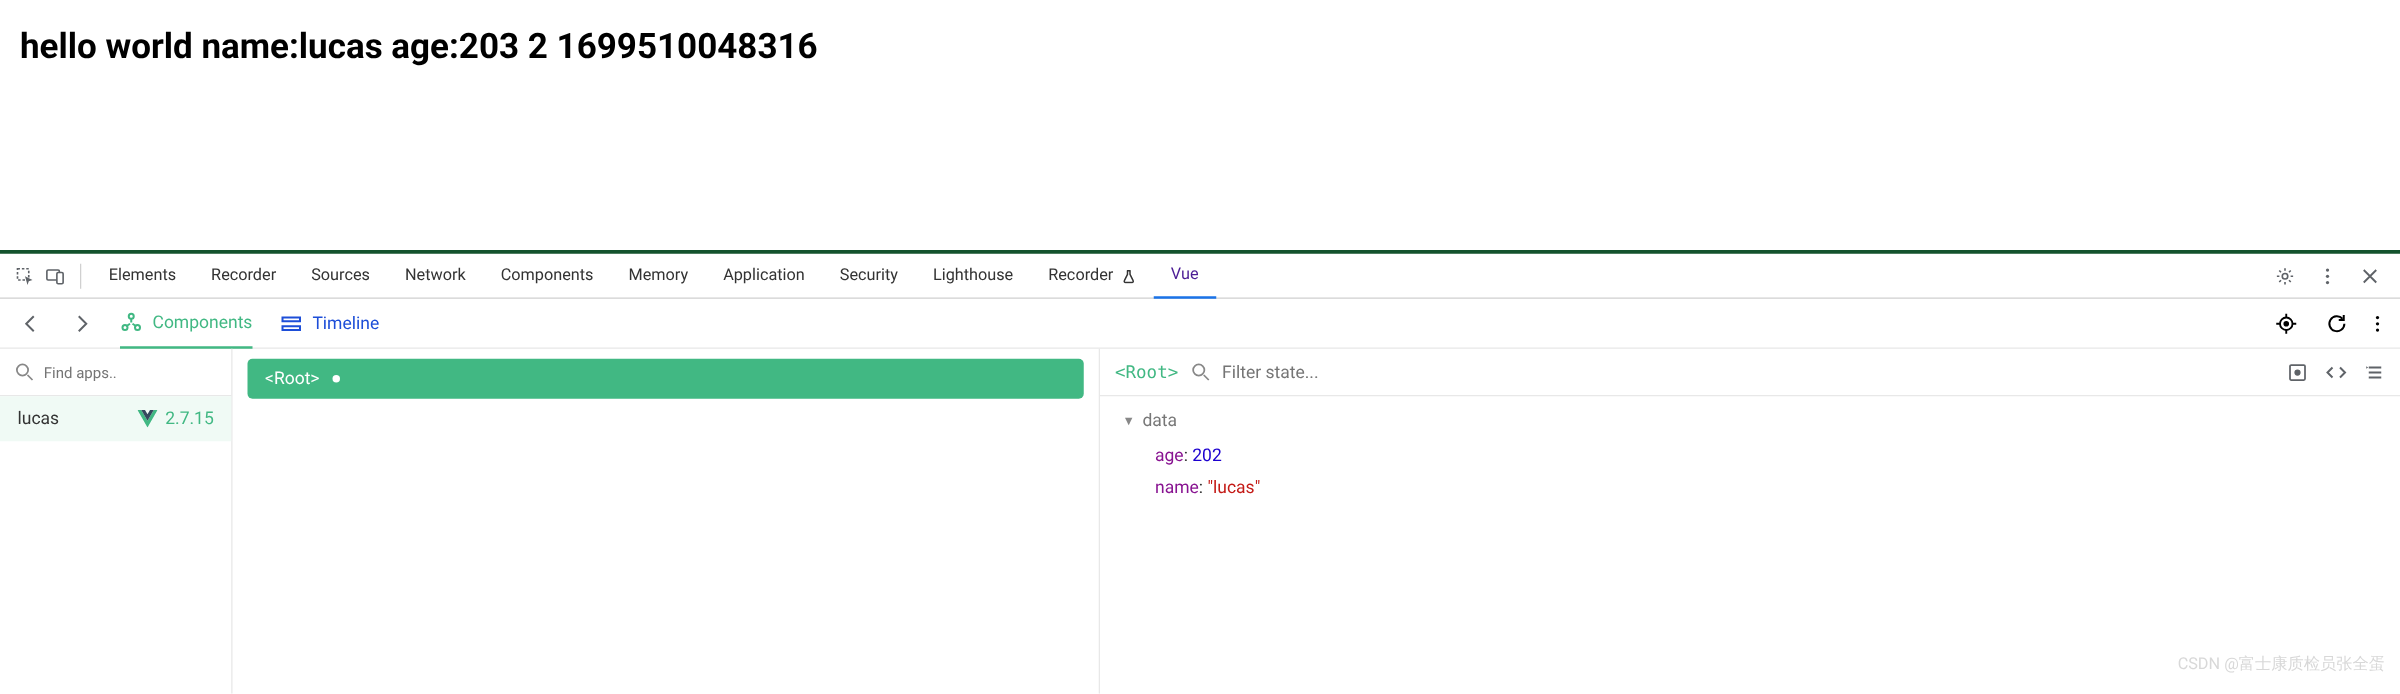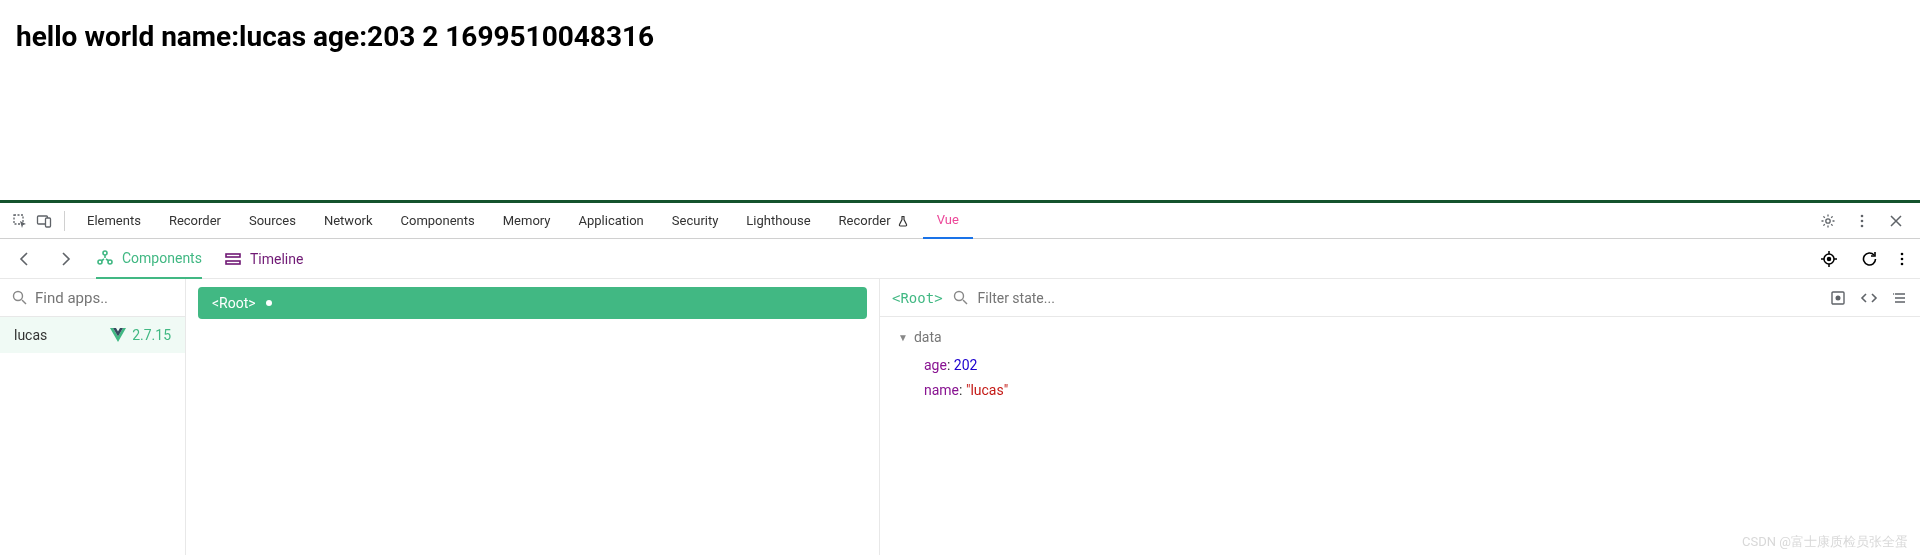--- a/index.html
+++ b/index.html
@@ -8,39 +8,39 @@
 .page-content { padding: 20px 16px; }
 .page-heading { font-size: 28px; font-weight: 700; color: #000; }
 
 .devtools { position: absolute; top: 200px; left: 0; right: 0; bottom: 0; border-top: 3px solid #14532d; display: flex; flex-direction: column; }
 
 .tabs-bar { display: flex; align-items: center; height: 36px; border-bottom: 1px solid #d0d0d0; padding: 0 8px; font-size: 13px; color: #333; }
 .tabs-bar .icon-btn { width: 24px; height: 24px; display: flex; align-items: center; justify-content: center; cursor: pointer; color: #5f6368; }
 .tabs-bar .divider { width: 1px; height: 20px; background: #d0d0d0; margin: 0 8px; }
 .tabs-bar .tabs { display: flex; gap: 0; flex: 1; }
 .tabs-bar .tab { padding: 0 14px; height: 36px; display: flex; align-items: center; cursor: pointer; gap: 6px; }
-.tabs-bar .tab.active { color: #ec4899; border-bottom: 2px solid #1a73e8; margin-bottom: -1px; }
+.tabs-bar .tab.active { color: #4c1d95; border-bottom: 2px solid #1a73e8; margin-bottom: -1px; }
 .tabs-bar .right-icons { display: flex; align-items: center; gap: 10px; padding-right: 4px; }
 .flask-icon { display: inline-block; }
 
 .vue-panel { flex: 1; display: flex; flex-direction: column; }
 .vue-toolbar { display: flex; align-items: center; height: 40px; border-bottom: 1px solid #e8e8e8; padding: 0 16px; gap: 22px; font-size: 14px; }
 .vue-toolbar .nav-arrow { color: #5f6368; cursor: pointer; font-size: 16px; }
-.vue-toolbar .sub-tab { display: flex; align-items: center; gap: 8px; cursor: pointer; height: 40px; color: #701a75; }
+.vue-toolbar .sub-tab { display: flex; align-items: center; gap: 8px; cursor: pointer; height: 40px; color: #1d4ed8; }
 .vue-toolbar .sub-tab.active { color: #41b883; border-bottom: 2px solid #41b883; margin-bottom: -1px; }
 .vue-toolbar .sub-tab .icon { color: inherit; }
 .vue-toolbar .spacer { flex: 1; }
 
 .vue-main { flex: 1; display: flex; }
 .apps-col { width: 186px; border-right: 1px solid #e8e8e8; display: flex; flex-direction: column; }
 .comp-col { flex: 1; border-right: 1px solid #e8e8e8; display: flex; flex-direction: column; max-width: 694px; }
 .state-col { flex: 1; display: flex; flex-direction: column; }
 
 .search-row { display: flex; align-items: center; height: 38px; padding: 0 12px; gap: 8px; border-bottom: 1px solid #e8e8e8; font-size: 14px; color: #888; }
-.search-row input { border: none; outline: none; flex: 1; font-size: 15px; color: #15803d; background: transparent; }
+.search-row input { border: none; outline: none; flex: 1; font-size: 12px; color: #15803d; background: transparent; }
 .search-icon { color: #888; }
 
 .app-item { display: flex; align-items: center; justify-content: space-between; padding: 10px 14px; background: #f0faf5; font-size: 14px; gap: 28px; }
 .app-item .name { color: #333; }
 .app-item .ver { display: flex; align-items: center; gap: 6px; color: #41b883; }
 .vue-logo { color: #41b883; }
 
 .comp-item { margin: 8px 12px; background: #41b883; color: #fff; border-radius: 4px; padding: 8px 14px; font-size: 14px; font-family: Menlo, Consolas, monospace; display: flex; align-items: center; gap: 10px; }
 .comp-item .dot { width: 6px; height: 6px; background: #fff; border-radius: 50%; }
 
@@ -51,21 +51,21 @@
 
 .state-body { padding: 12px 18px; font-size: 14px; font-family: Menlo, Consolas, monospace; }
 .state-section { display: flex; align-items: center; gap: 6px; color: #777; margin-bottom: 8px; }
 .state-section .caret { color: #888; font-size: 10px; }
 .state-kv { padding-left: 26px; line-height: 1.8; }
 .state-kv .key { color: #881391; }
 .state-kv .colon { color: #333; }
 .state-kv .num { color: #1c00cf; }
 .state-kv .str { color: #c41a16; }
 
-.watermark { position: absolute; right: 12px; bottom: 4px; font-size: 13px; color: #d8d8d8; margin-left: 25px; }
+.watermark { position: absolute; right: 12px; bottom: 15px; font-size: 13px; color: #d8d8d8; margin-left: 25px; }
 
 svg { display: block; }
 </style>
 </head>
 <body>
 
 <div class="page-content">
   <h1 class="page-heading">hello world name:lucas age:203 2 1699510048316</h1>
 </div>
 

